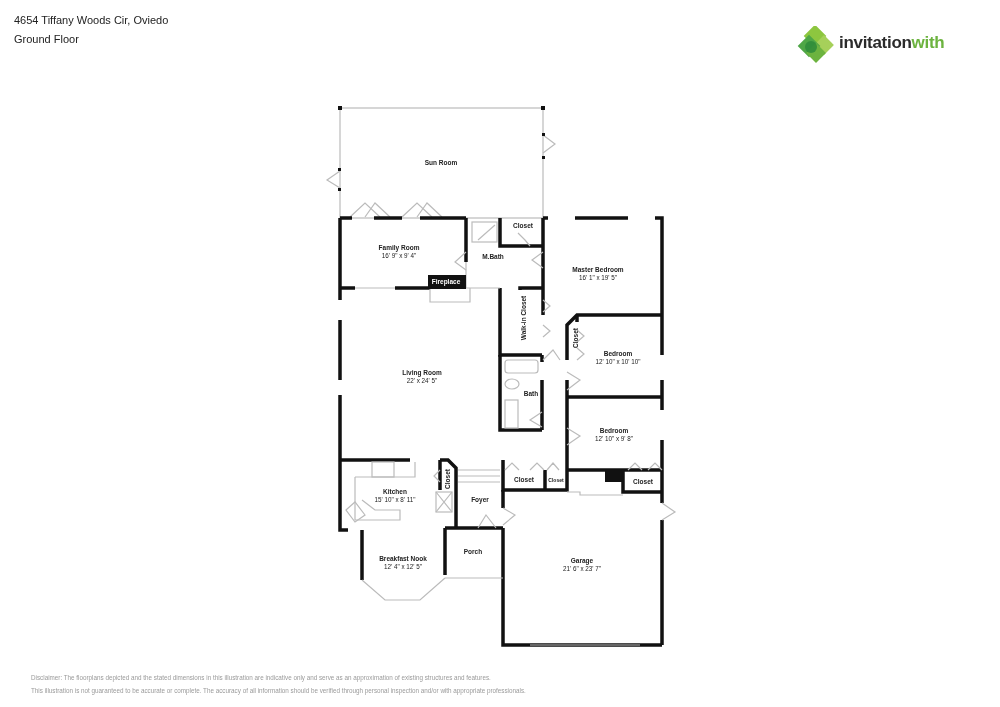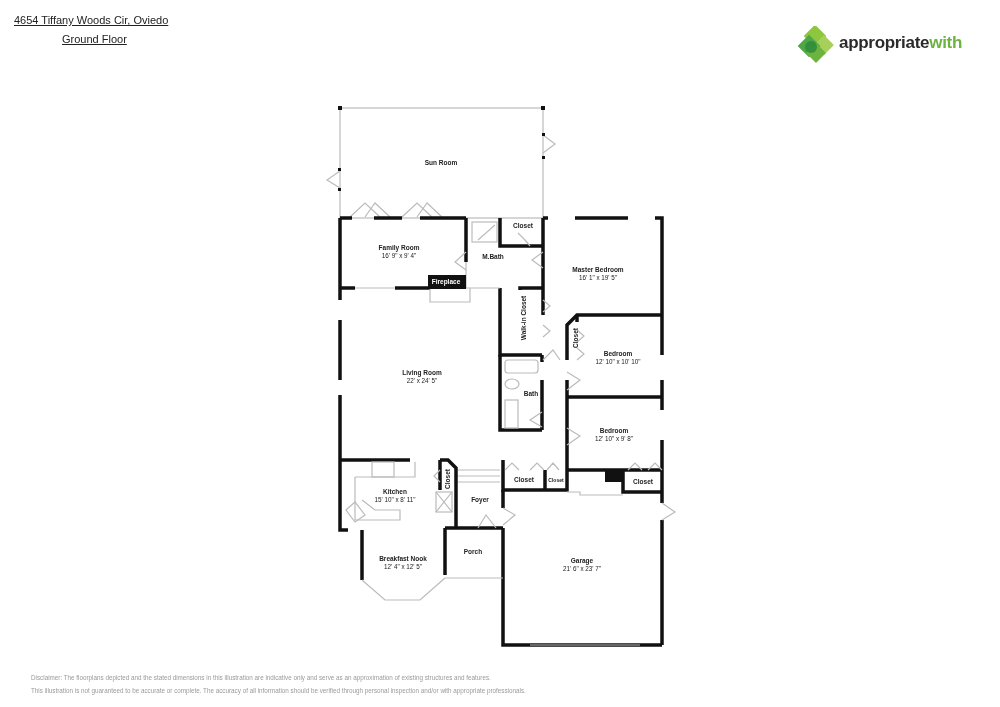--- a/index.html
+++ b/index.html
@@ -1,19 +1,19 @@
 <!DOCTYPE html>
 <html><head>
 <meta charset="utf-8">
 <style>
   html, body { margin: 0; padding: 0; background: #ffffff; }
   body { width: 1000px; height: 707px; position: relative; overflow: hidden; font-family: "Liberation Sans", sans-serif; }
-  .hdr { position: absolute; left: 14px; color: #222; font-size: 11px; text-decoration: underline; }
+  .hdr { position: absolute; left: 14px; color: #222; font-size: 11px; }
   .hdr.addr { top: 14px; }
-  .hdr.floor { top: 33px; margin-left: 48px; }
+  .hdr.floor { top: 33px; }
   .logo { position: absolute; left: 797px; top: 26px; width: 190px; height: 40px; }
   .logo-text { position: absolute; left: 42px; top: 7px; font-size: 17px; font-weight: bold; letter-spacing: -0.3px; }
   .logo-text .a { color: #2b2b2b; }
   .logo-text .b { color: #6cb33f; }
   .plan { position: absolute; left: 0; top: 0; width: 1000px; height: 707px; }
   .lbl { font-family: "Liberation Sans", sans-serif; font-weight: bold; font-size: 6.5px; fill: #222; text-anchor: middle; }
   .dim { font-family: "Liberation Sans", sans-serif; font-size: 6.3px; fill: #222; text-anchor: middle; }
   .disc { position: absolute; left: 31px; font-size: 6.3px; color: #9a9a9a; }
   .disc.l1 { top: 674px; }
   .disc.l2 { top: 687px; }
@@ -25,21 +25,21 @@
 <div class="hdr floor">Ground Floor</div>
 
 <div class="logo">
   <svg width="40" height="40" viewBox="0 0 40 40">
     <rect x="10" y="2" width="16" height="16" transform="rotate(45 18 10)" fill="#8dc63f"></rect>
     <rect x="20" y="12" width="14" height="14" transform="rotate(45 27 19)" fill="#a6d05a"></rect>
     <rect x="4" y="12" width="16" height="16" transform="rotate(45 12 20)" fill="#4ea646"></rect>
     <rect x="12" y="20" width="14" height="14" transform="rotate(45 19 27)" fill="#6cb33f"></rect>
     <circle cx="14" cy="21" r="6" fill="#2e8b3a" opacity="0.85"></circle>
   </svg>
-  <div class="logo-text"><span class="a">appropriate</span><span class="b">with</span></div>
+  <div class="logo-text"><span class="a">invitation</span><span class="b">with</span></div>
 </div>
 
 <svg class="plan" viewBox="0 0 1000 707">
 
   <g fill="none" stroke="#bbb" stroke-width="1.2">
     <rect x="340" y="108" width="203" height="110"></rect>
     <path d="M340 171 L327 180 L340 188"></path>
     <path d="M543 135 L555 144 L543 153"></path>
     <path d="M350 217 L365 203 L380 217 M365 217 L375 203 L390 217"></path>
     <path d="M402 217 L417 203 L432 217 M417 217 L427 203 L442 217"></path>

